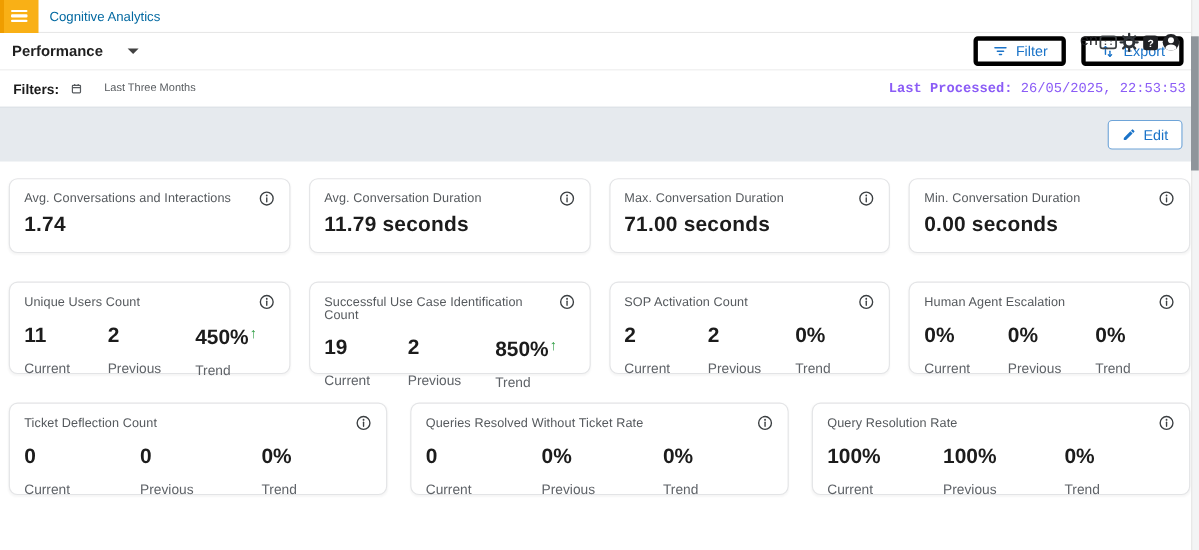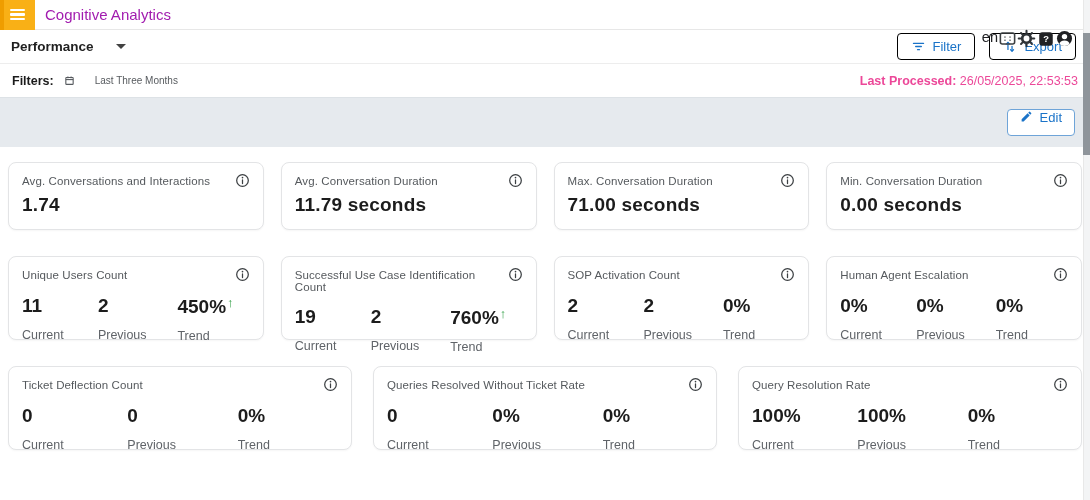--- a/index.html
+++ b/index.html
@@ -5,46 +5,46 @@
   * { margin:0; padding:0; box-sizing:border-box; }
   html,body { width:1090px; height:500px; overflow:hidden; background:#fff;
               font-family:"Liberation Sans", sans-serif; color:#202124; }
 
   
   .appbar { height:30px; border-bottom:1px solid #e7e7e7; display:flex; align-items:center; position:relative; }
   .hamburger { width:35px; height:31px; background:linear-gradient(90deg,#ef9d00 0px,#ef9d00 4px,#f9b016 4px);
                display:flex; flex-direction:column; justify-content:center; align-items:center; gap:2.5px;
                cursor:pointer; position:relative; z-index:2; }
   .hamburger span { display:block; width:15px; height:2.2px; background:#fff; border-radius:1px; }
-  .app-title { font-size:15px; margin-left:10px; color:#a21caf; }
+  .app-title { font-size:12px; margin-left:10px; color:#0369a1; }
   .appbar-right { margin-left:auto; display:flex; align-items:flex-start; padding-right:16px;margin-top:48px; }
   .lang { font-size:14.5px; color:#202124; cursor:pointer; }
   .bar-icon { width:19px; height:19px; display:flex; align-items:center; justify-content:center; cursor:pointer; }
 
   
   .toolbar { height:34px; display:flex; align-items:center; padding:0 11px; border-bottom:1px solid #ededed; }
   .view-select { display:flex; align-items:center; gap:22px; cursor:pointer; }
   .view-label { font-size:13.5px; font-weight:700; color:#1f1f1f; }
   .caret { width:0; height:0; border-left:5px solid transparent; border-right:5px solid transparent; border-top:5px solid #424242; }
   .toolbar-right { margin-left:auto; display:flex; gap:14px; padding-right:3px; }
   .btn { display:inline-flex; align-items:center; gap:7px; height:27px; padding:0 13px; background:#fff;
-         border:1px solid #000000; border-radius:4px; color:#1a73c8; font-size:13px; cursor:pointer; }
+         border:4px solid #000000; border-radius:4px; color:#1a73c8; font-size:13px; cursor:pointer; }
 
   
   .filters-row { height:33px; display:flex; align-items:center; padding:0 12px; }
   .filters-label { font-size:12.5px; font-weight:700; color:#1b1b1b; }
   .filter-chip { display:flex; align-items:center; gap:20px; margin-left:10px; cursor:pointer; }
   .filter-chip .chip-text { font-size:10px; color:#575b5f; }
-  .last-processed { margin-left:auto; font-size:12.5px; color:#ec4899; }
+  .last-processed { margin-left:auto; font-size:12.5px; color:#8b5cf6;font-family:Liberation Mono, monospace; }
   .last-processed b { font-weight:700; }
 
   
   .edit-band { height:50px; background:#e6eaee; border-top:1px solid #dde2e6; display:flex; align-items:center;
                justify-content:flex-end; padding-right:15px; }
-  .edit-btn { display:inline-flex; gap:7px; height:27px; padding:0 12px; background:#fff;
+  .edit-btn { display:inline-flex; align-items:center; gap:7px; height:27px; padding:0 12px; background:#fff;
               border:1px solid #6ea4d8; border-radius:4px; color:#1a73c8; font-size:13px; cursor:pointer; }
 
   
   .main { padding:15px 8px 0 8px; background:#fff; }
   .grid4 { display:grid; grid-template-columns:repeat(4,1fr); gap:17px; }
   .grid3 { display:grid; grid-template-columns:repeat(3,1fr); gap:21px; }
   .row-gap { margin-top:26px; }
   .card { background:#fff; border:1px solid #e3e4e6; border-radius:8px; box-shadow:0 1px 2px rgba(0,0,0,.04);
           padding:10px 13px; }
   .card.simple { height:68px; }
@@ -257,21 +257,21 @@
         <div class="stats-row">
           <div class="stat">
             <div class="stat-value"><span>19</span></div>
             <div class="stat-label">Current</div>
           </div>
           <div class="stat">
             <div class="stat-value"><span>2</span></div>
             <div class="stat-label">Previous</div>
           </div>
           <div class="stat">
-            <div class="stat-value"><span>760%</span><span class="trend-arrow">↑</span></div>
+            <div class="stat-value"><span>850%</span><span class="trend-arrow">↑</span></div>
             <div class="stat-label">Trend</div>
           </div>
         </div>
       </div>
       <div class="card stats">
         <div class="card-head">
           <span class="card-title">SOP Activation Count</span>
           <span class="info-icon"><svg width="15" height="15" viewBox="0 0 24 24" fill="none" stroke="#3c4043" stroke-width="2">
               <circle cx="12" cy="12" r="9.3"></circle>
               <line x1="12" y1="11" x2="12" y2="16.8" stroke-linecap="round"></line>

